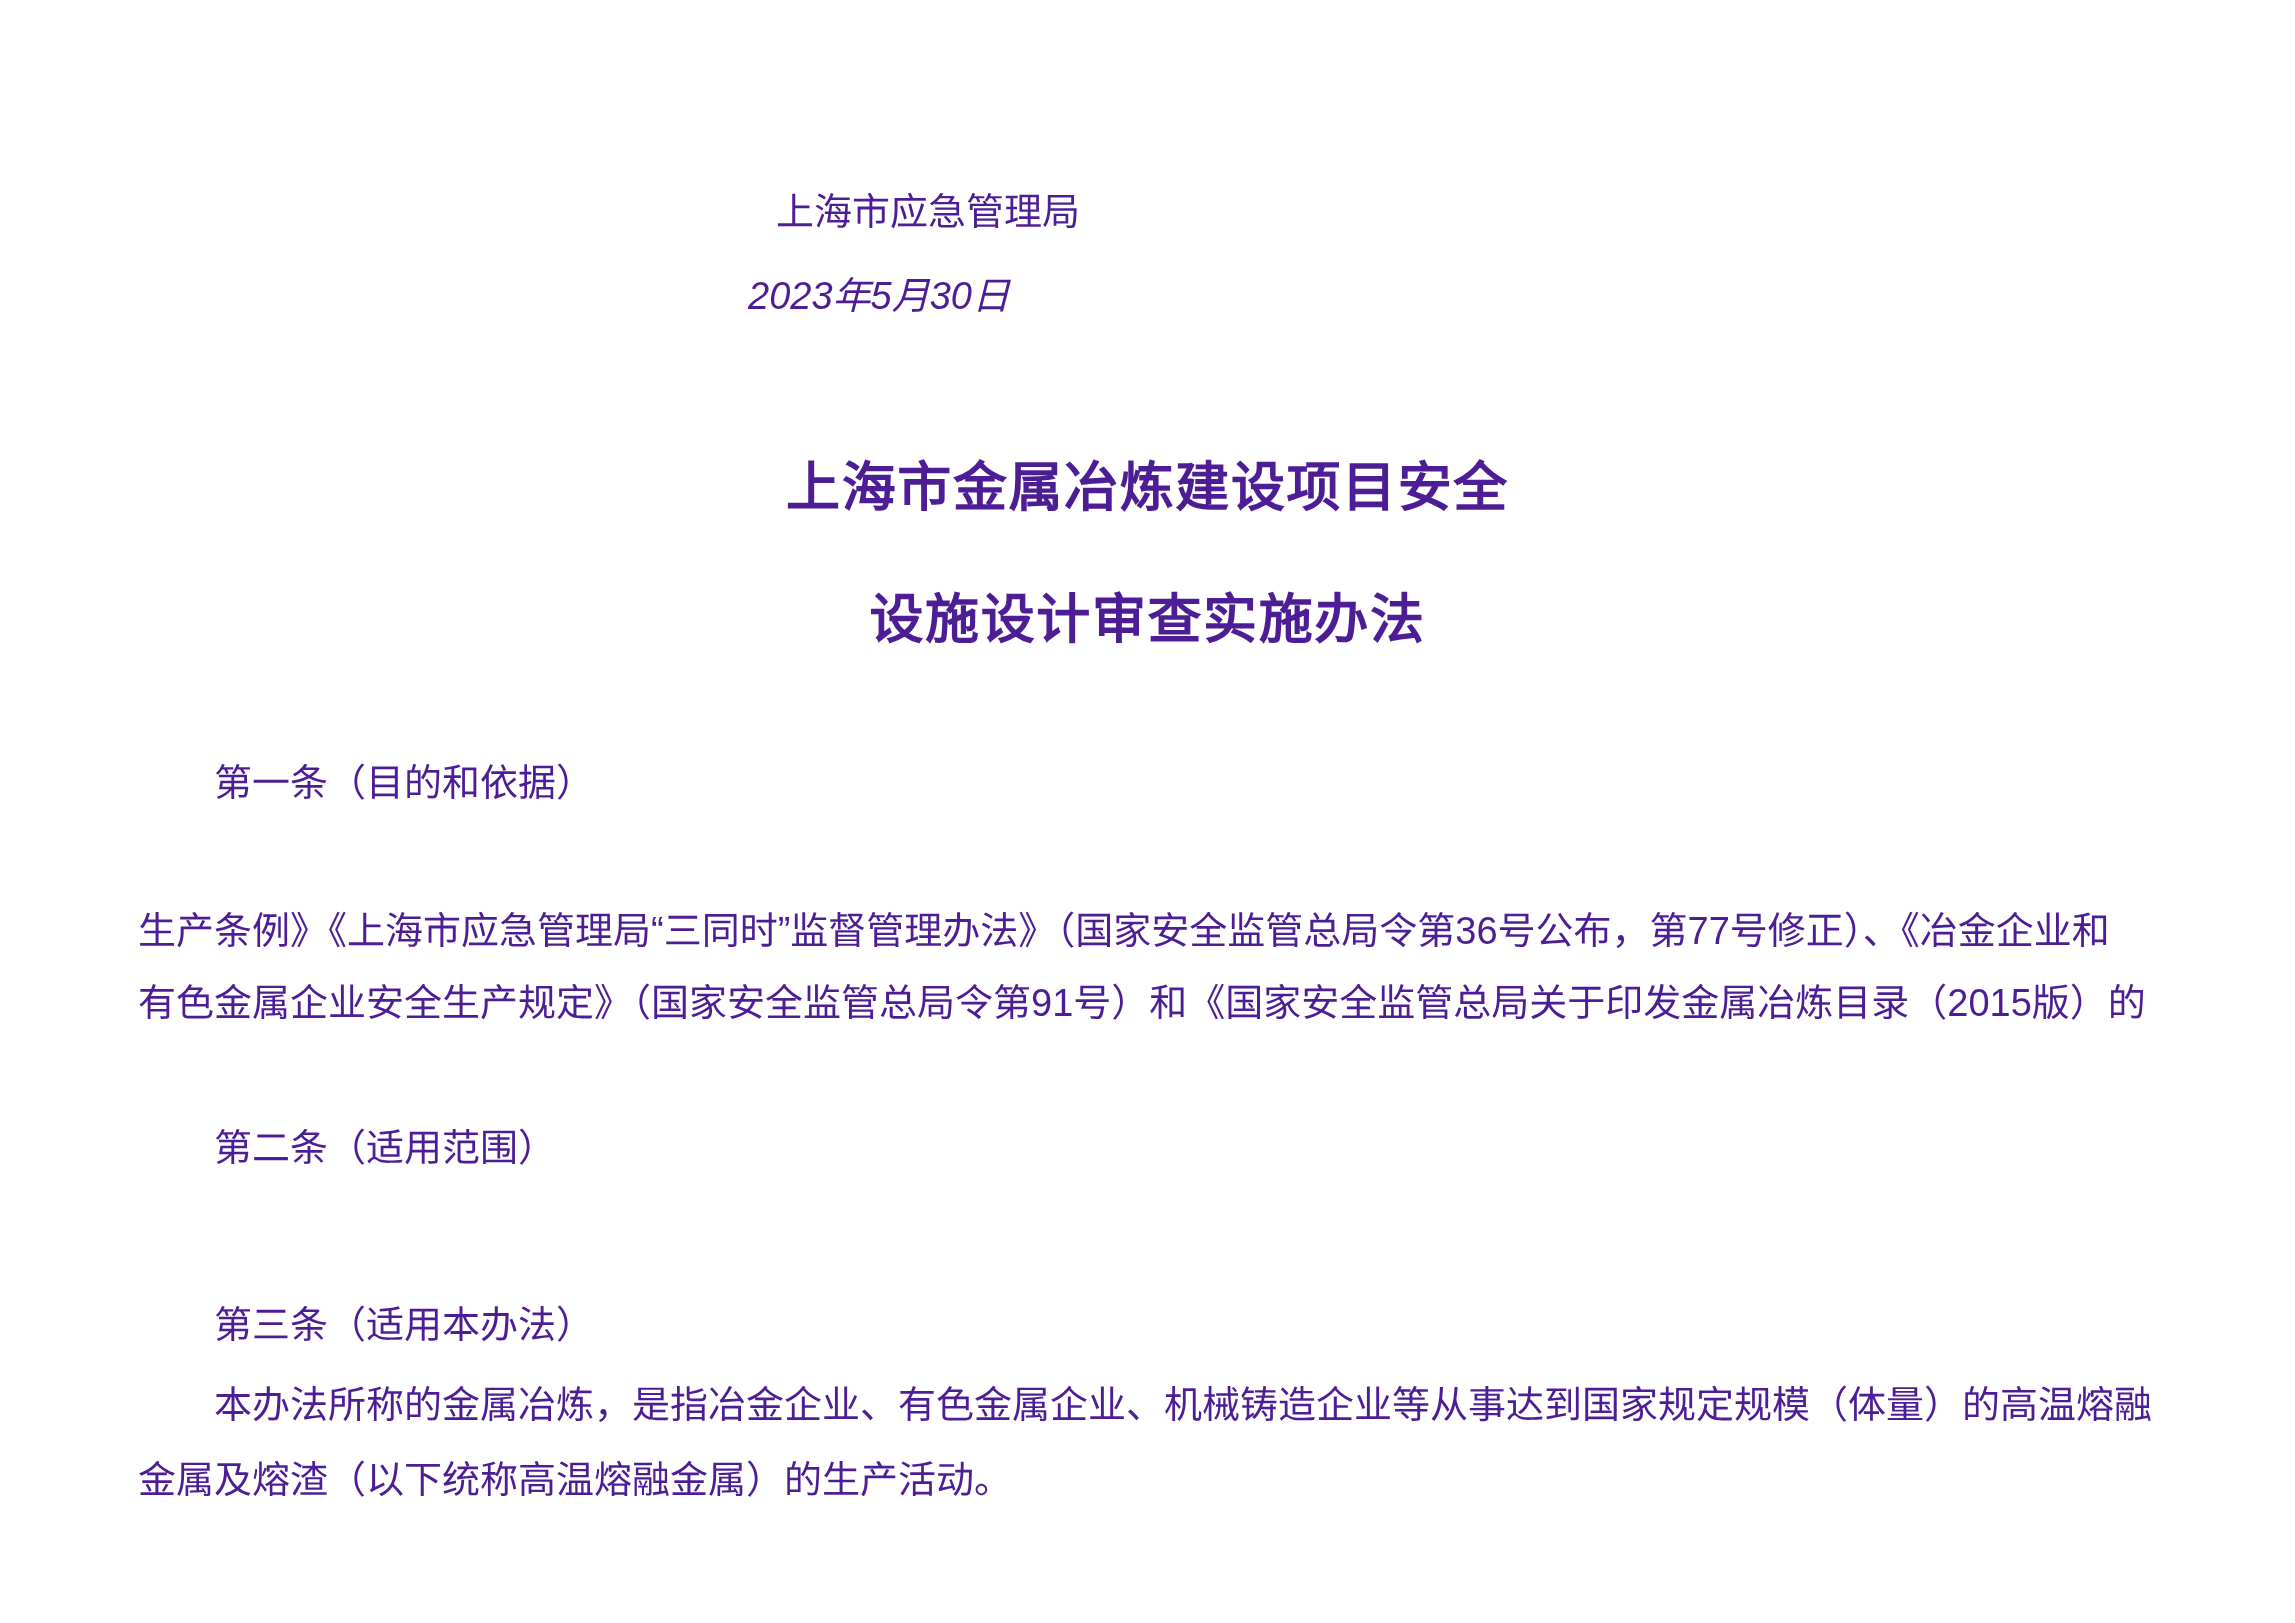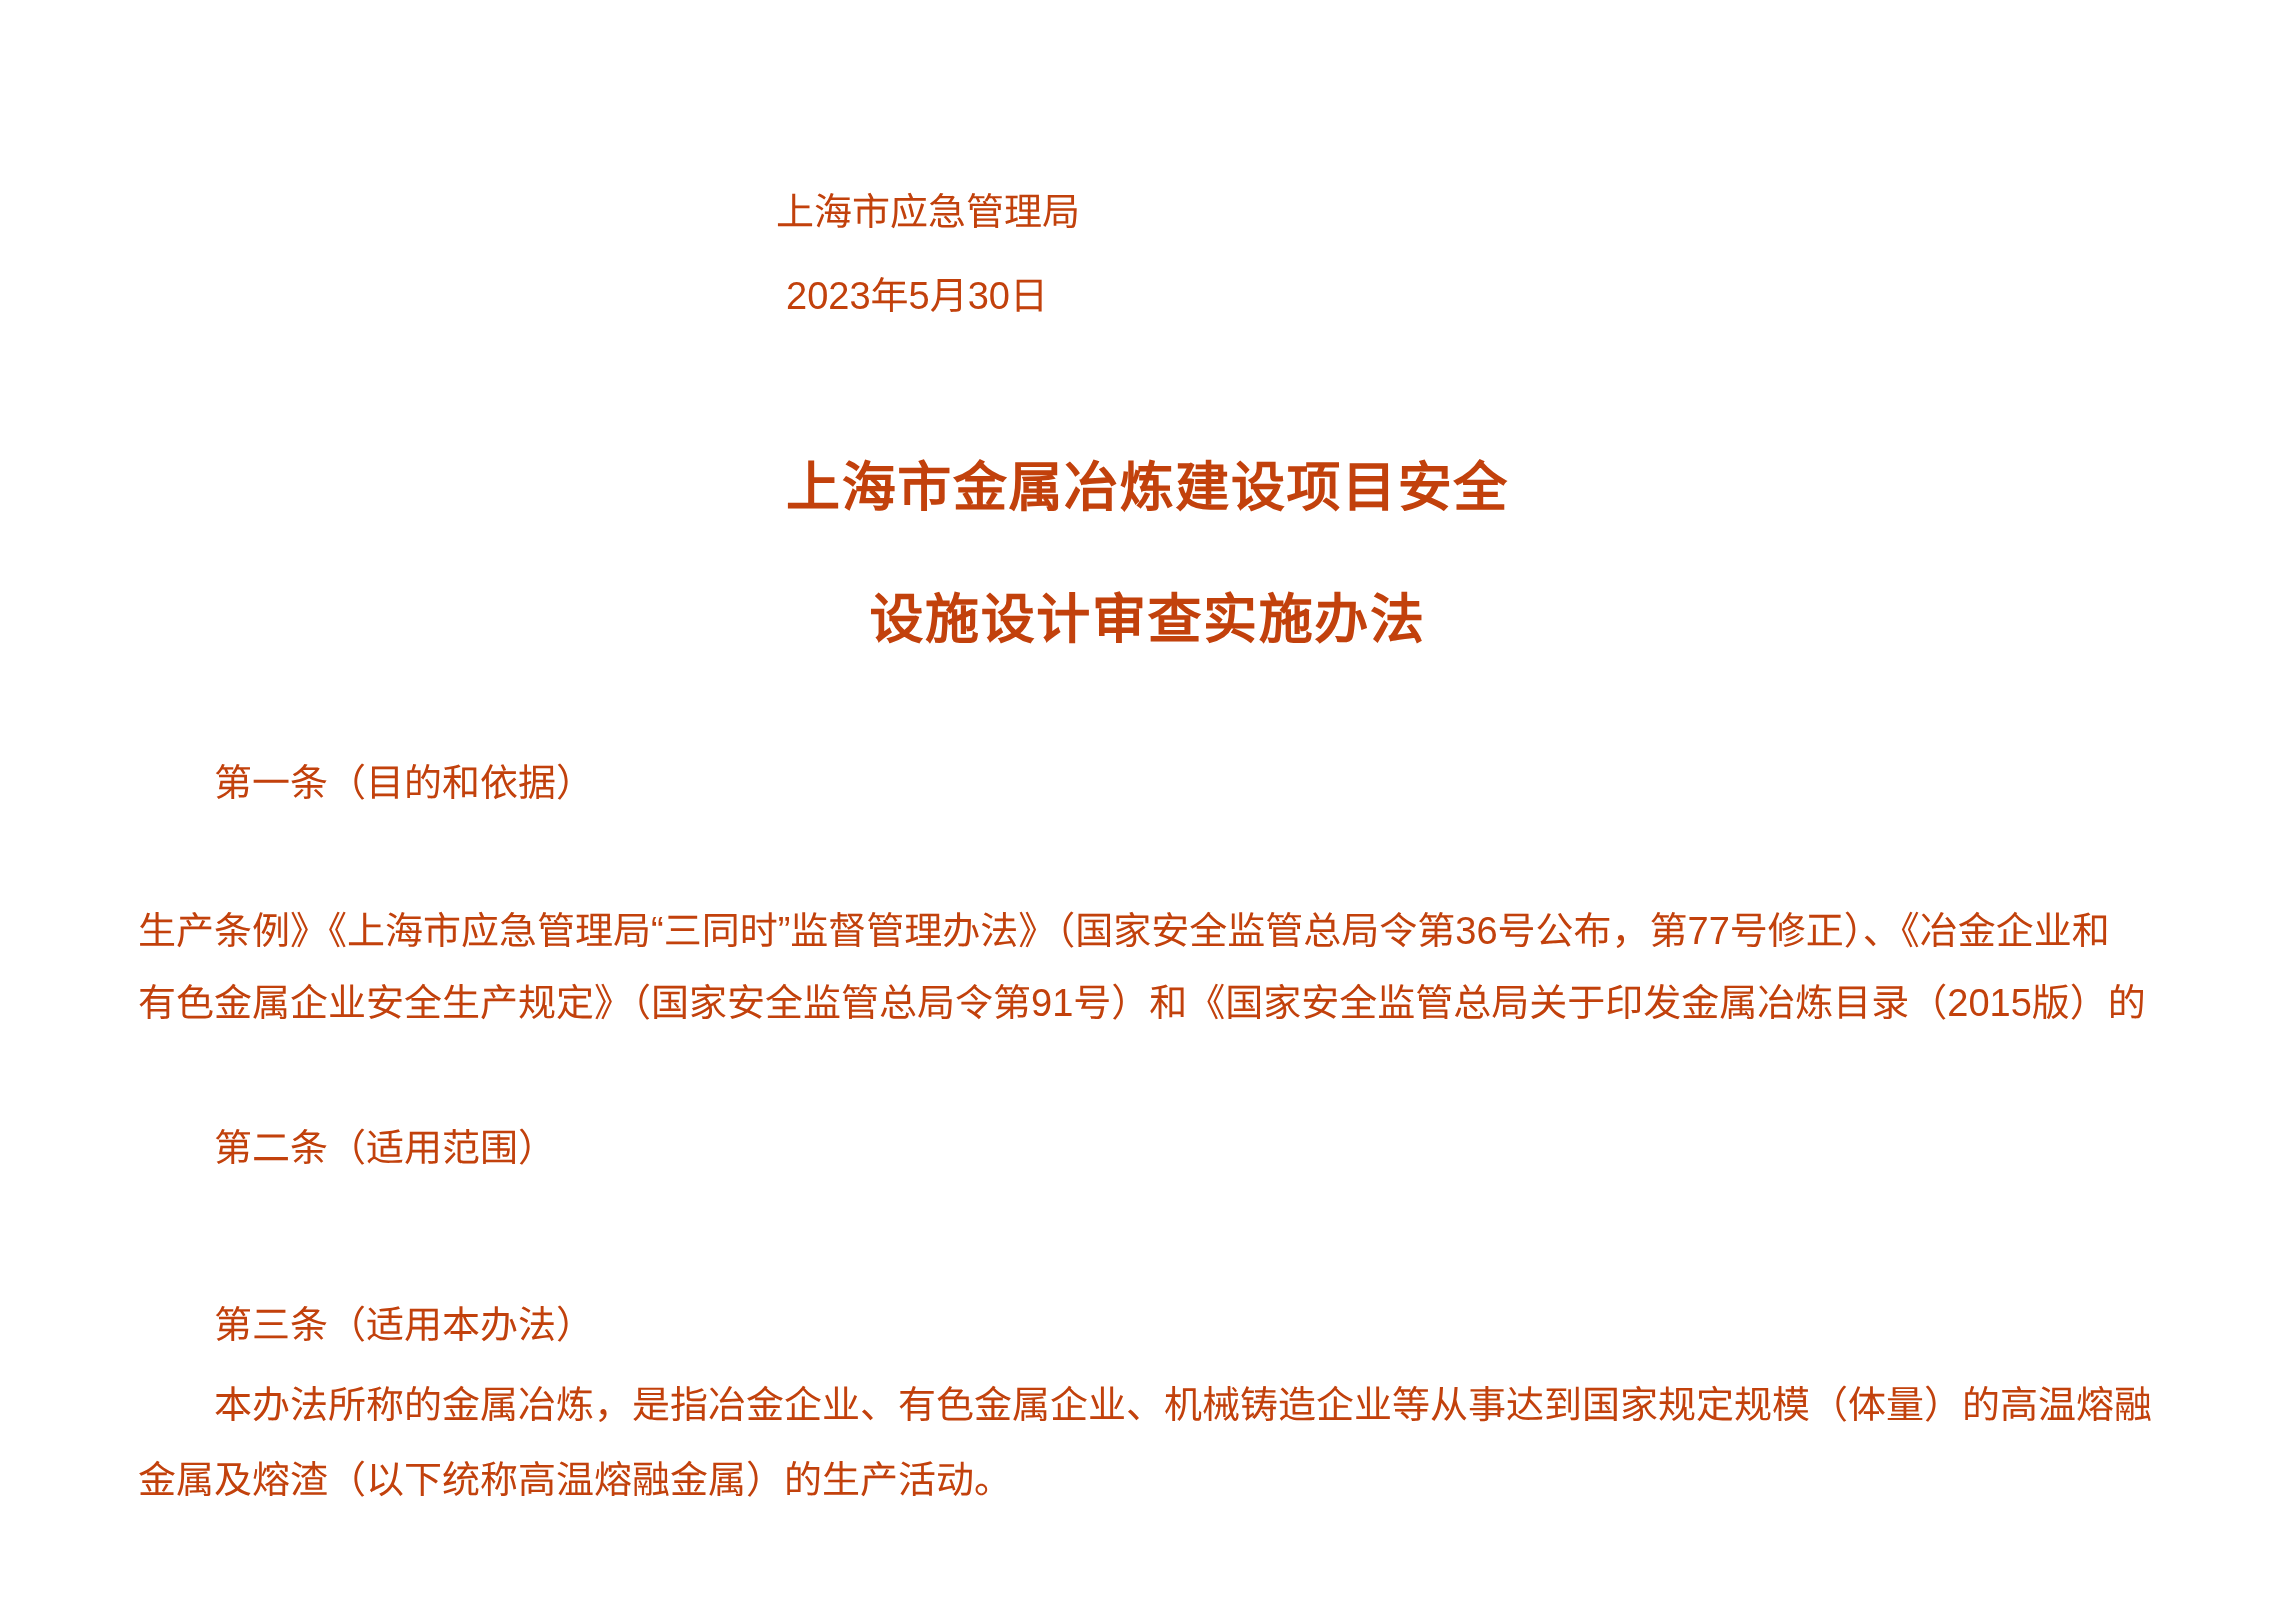--- a/index.html
+++ b/index.html
@@ -14,24 +14,24 @@
     background: #ffffff;
     color: #000000;
     font-family: "Liberation Sans", "DejaVu Sans", sans-serif;
     overflow: hidden;
   }
   .line {
     position: absolute;
     white-space: nowrap;
     line-height: 1;
     font-size: 38px;
-    color: #c2410c;
+    color: #4c1d95;
   }
   .header-line { left: 776px; }
-  .date-line { left: 786px; }
+  .date-line { left: 748px; font-style: italic; }
   .doc-title {
     left: 0;
     width: 100%;
     text-align: center;
     font-size: 54px;
     font-weight: bold;
     letter-spacing: 1.6px;
   }
   .article-heading { left: 214px; }
   .body-first { left: 214px; }

